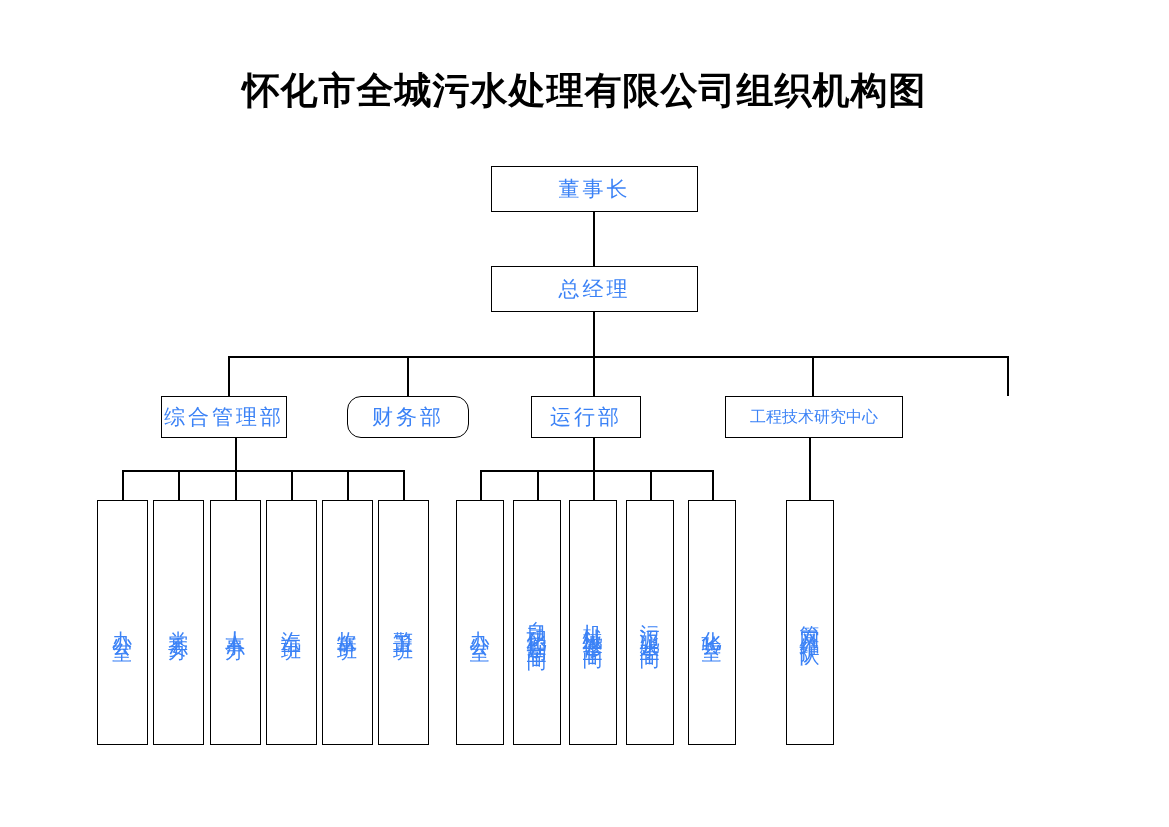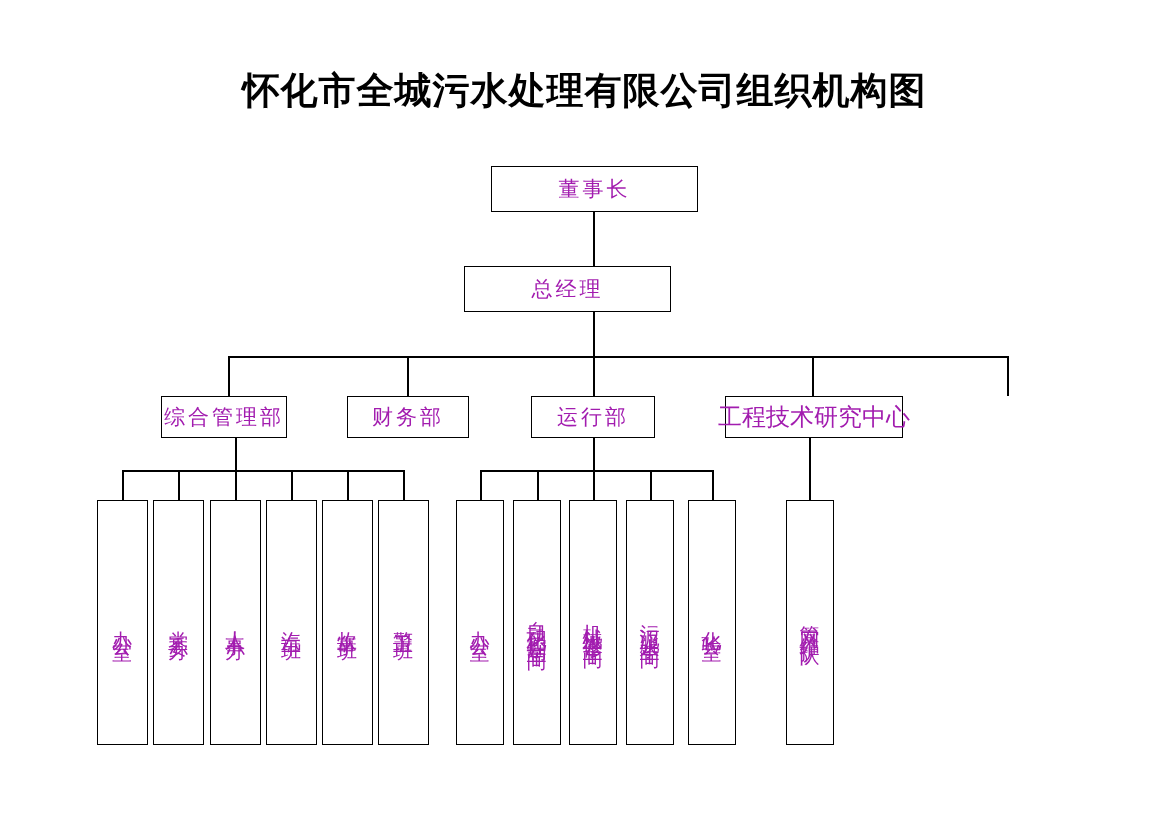--- a/index.html
+++ b/index.html
@@ -30,36 +30,36 @@
     color: #000000;
     white-space: nowrap;
   }
 
   
   .node {
     position: absolute;
     box-sizing: border-box;
     border: 1.6px solid #000000;
     background: #ffffff;
-    color: #a21caf;
+    color: #3b82f6;
     display: flex;
     align-items: center;
     justify-content: center;
     font-family: "DejaVu Serif", "Liberation Serif", serif;
   }
 
   
   .node.horiz {
     font-size: 21px;
     letter-spacing: 3px;
     white-space: nowrap;
   }
   .node.horiz.tight {
     letter-spacing: 0px;
-    font-size: 24px;
+    font-size: 16px;
   }
 
   
   .node.vert {
     writing-mode: vertical-rl;
     text-orientation: upright;
     font-size: 20px;
     letter-spacing: 5px;
     padding-top: 4px;
     padding-bottom: 4px;
@@ -80,43 +80,43 @@
 <div id="canvas">
 
   <div class="chart-title">怀化市全城污水处理有限公司组织机构图</div>
 
   <div class="node horiz" style="left:491px; top:166px; width:207px; height:46px;">
     <span>董事长</span>
   </div>
 
   <div class="line v" style="left:593px; top:212px; height:54px;"></div>
 
-  <div class="node horiz" style="left:464px; top:266px; width:207px; height:46px;">
+  <div class="node horiz" style="left:491px; top:266px; width:207px; height:46px;">
     <span>总经理</span>
   </div>
 
   <div class="line v" style="left:593px; top:312px; height:46px;"></div>
 
   <div class="line h" style="left:228px; top:356px; width:781px;"></div>
 
   <div class="line v" style="left:228px; top:356px; height:40px;"></div>
   <div class="line v" style="left:407px; top:356px; height:40px;"></div>
   <div class="line v" style="left:593px; top:356px; height:40px;"></div>
   <div class="line v" style="left:812px; top:356px; height:40px;"></div>
   <div class="line v" style="left:1007px; top:356px; height:40px;"></div>
 
   <div class="node horiz" style="left:161px; top:396px; width:126px; height:42px;">
     <span>综合管理部</span>
   </div>
 
-  <div class="node horiz" style="left:347px; top:396px; width:122px; height:42px;">
+  <div class="node horiz" style="left:347px; top:396px; width:122px; height:42px;border-radius:14px;">
     <span>财务部</span>
   </div>
 
-  <div class="node horiz" style="left:531px; top:396px; width:124px; height:42px;">
+  <div class="node horiz" style="left:531px; top:396px; width:110px; height:42px;">
     <span>运行部</span>
   </div>
 
   <div class="node horiz tight" style="left:725px; top:396px; width:178px; height:42px;">
     <span>工程技术研究中心</span>
   </div>
 
 
   <div class="line v" style="left:235px; top:438px; height:33px;"></div>
   <div class="line h" style="left:122px; top:470px; width:282px;"></div>

